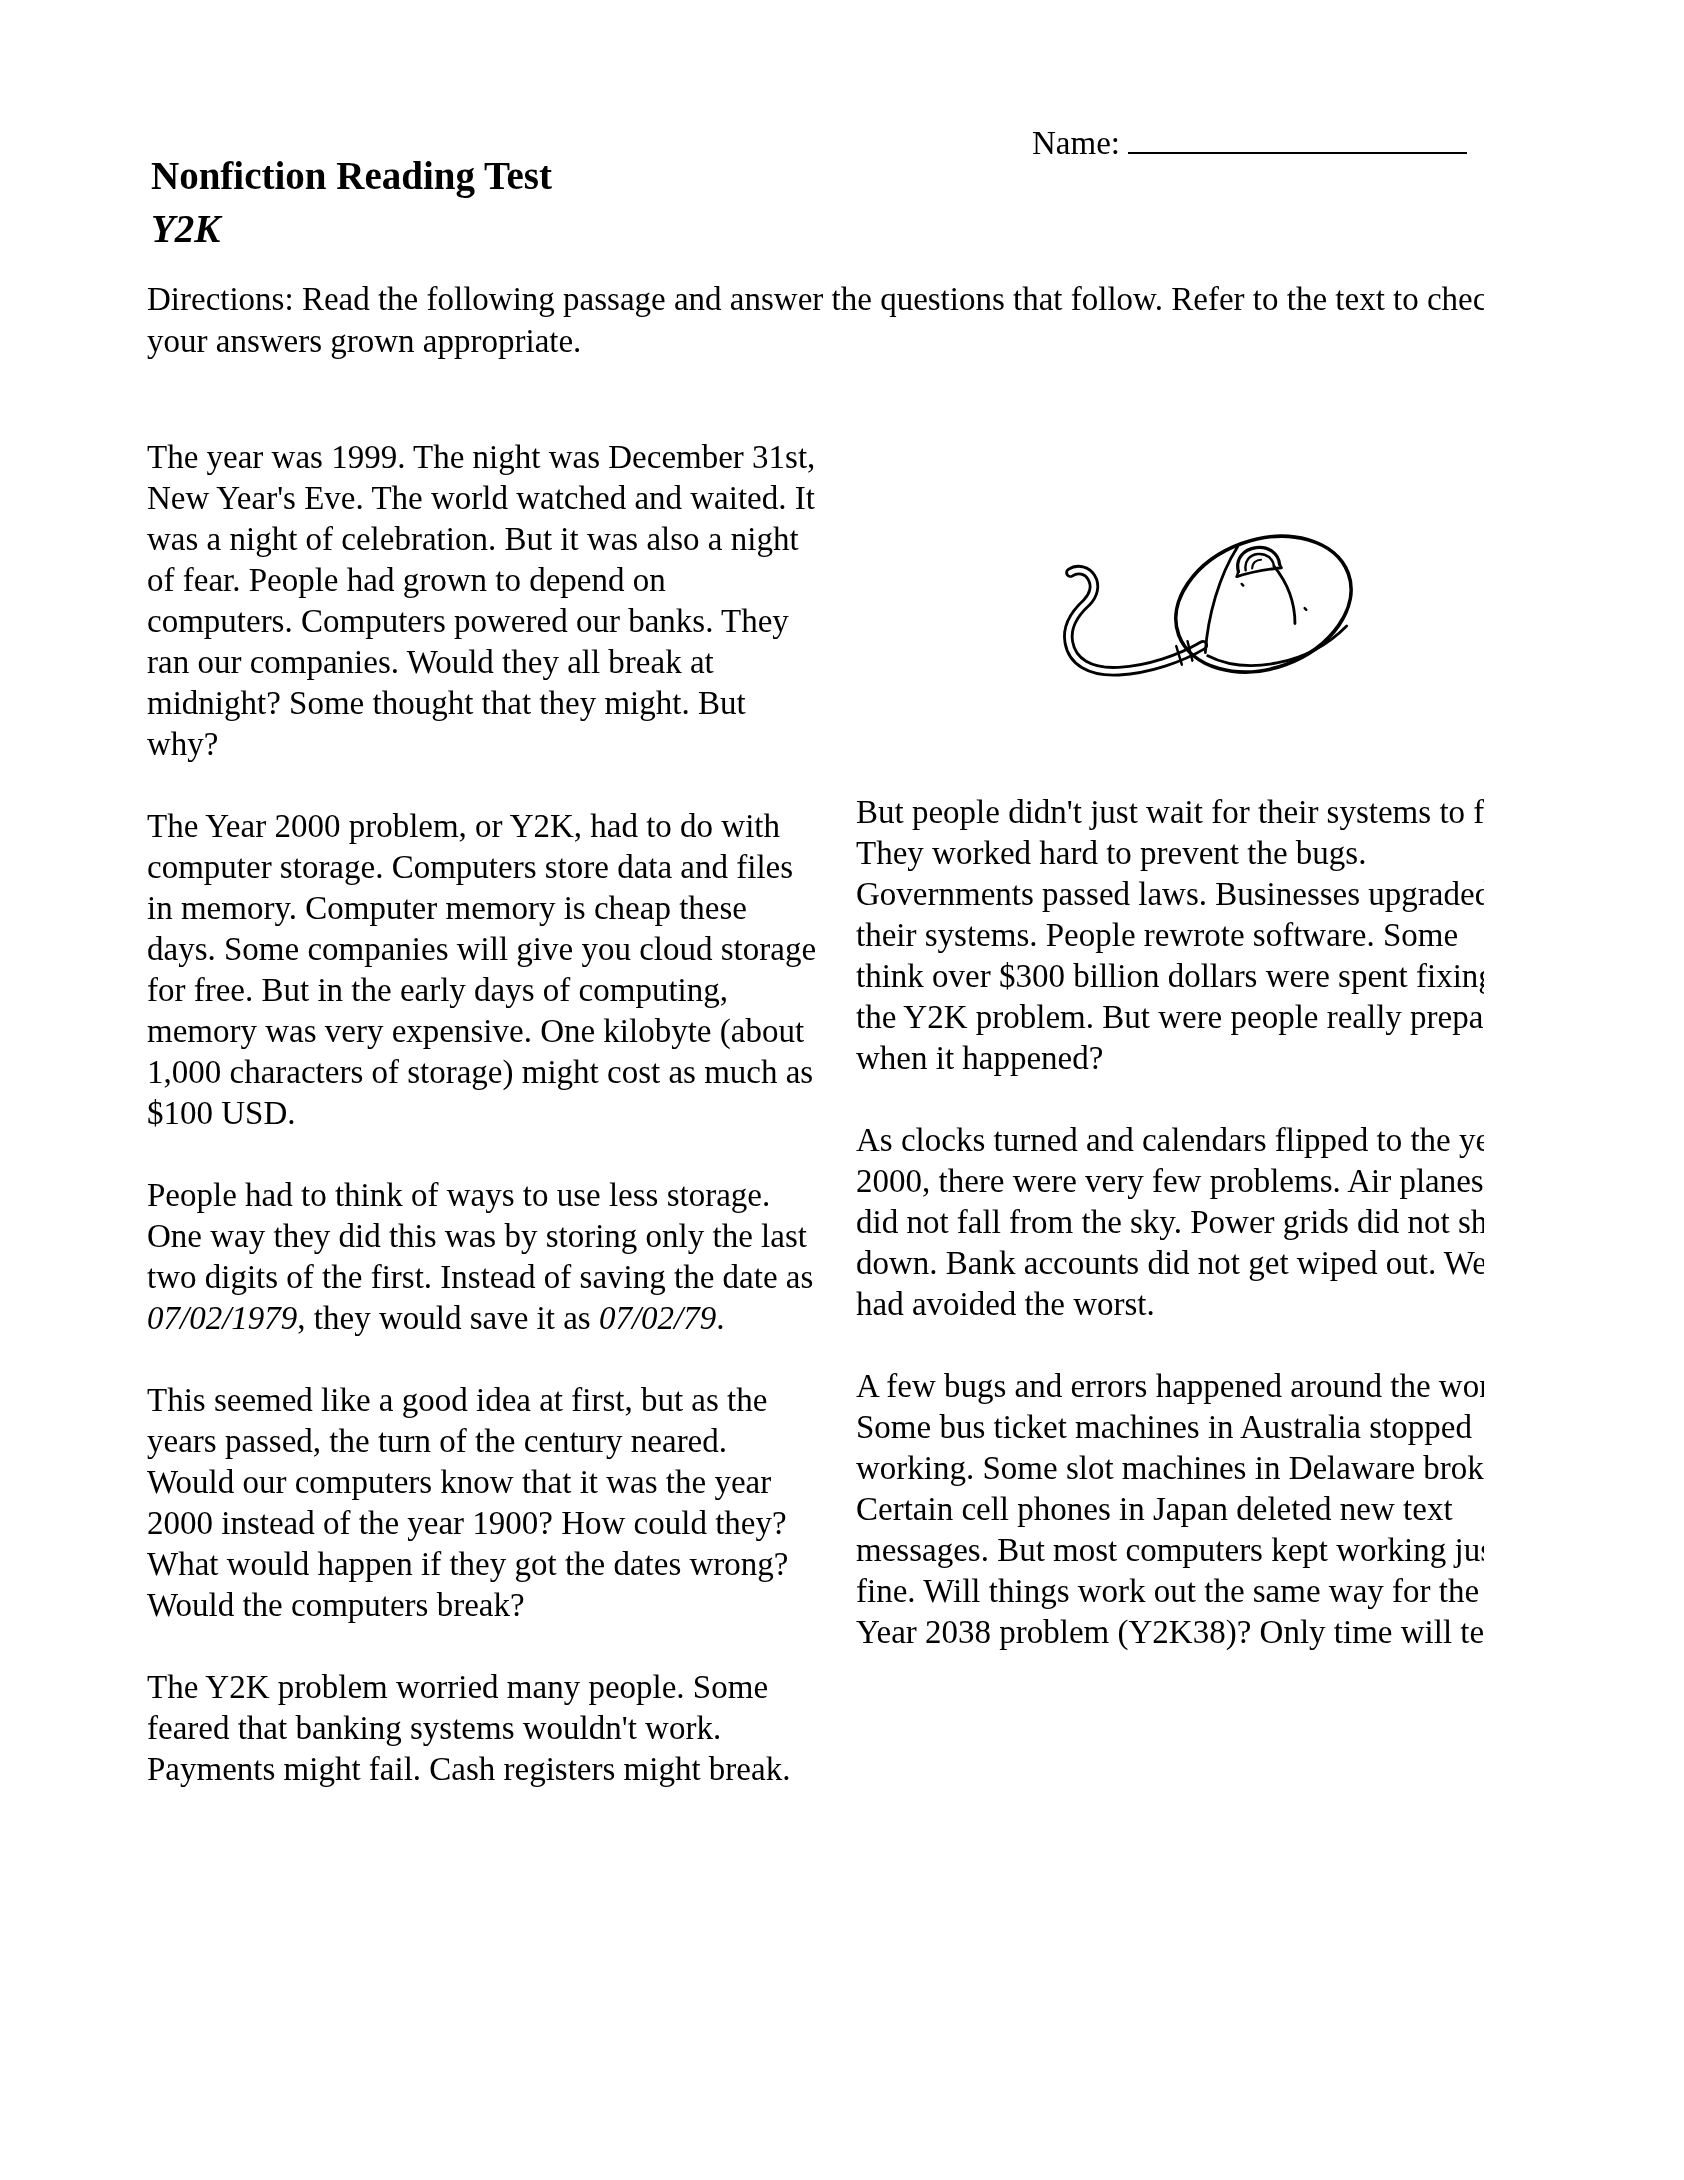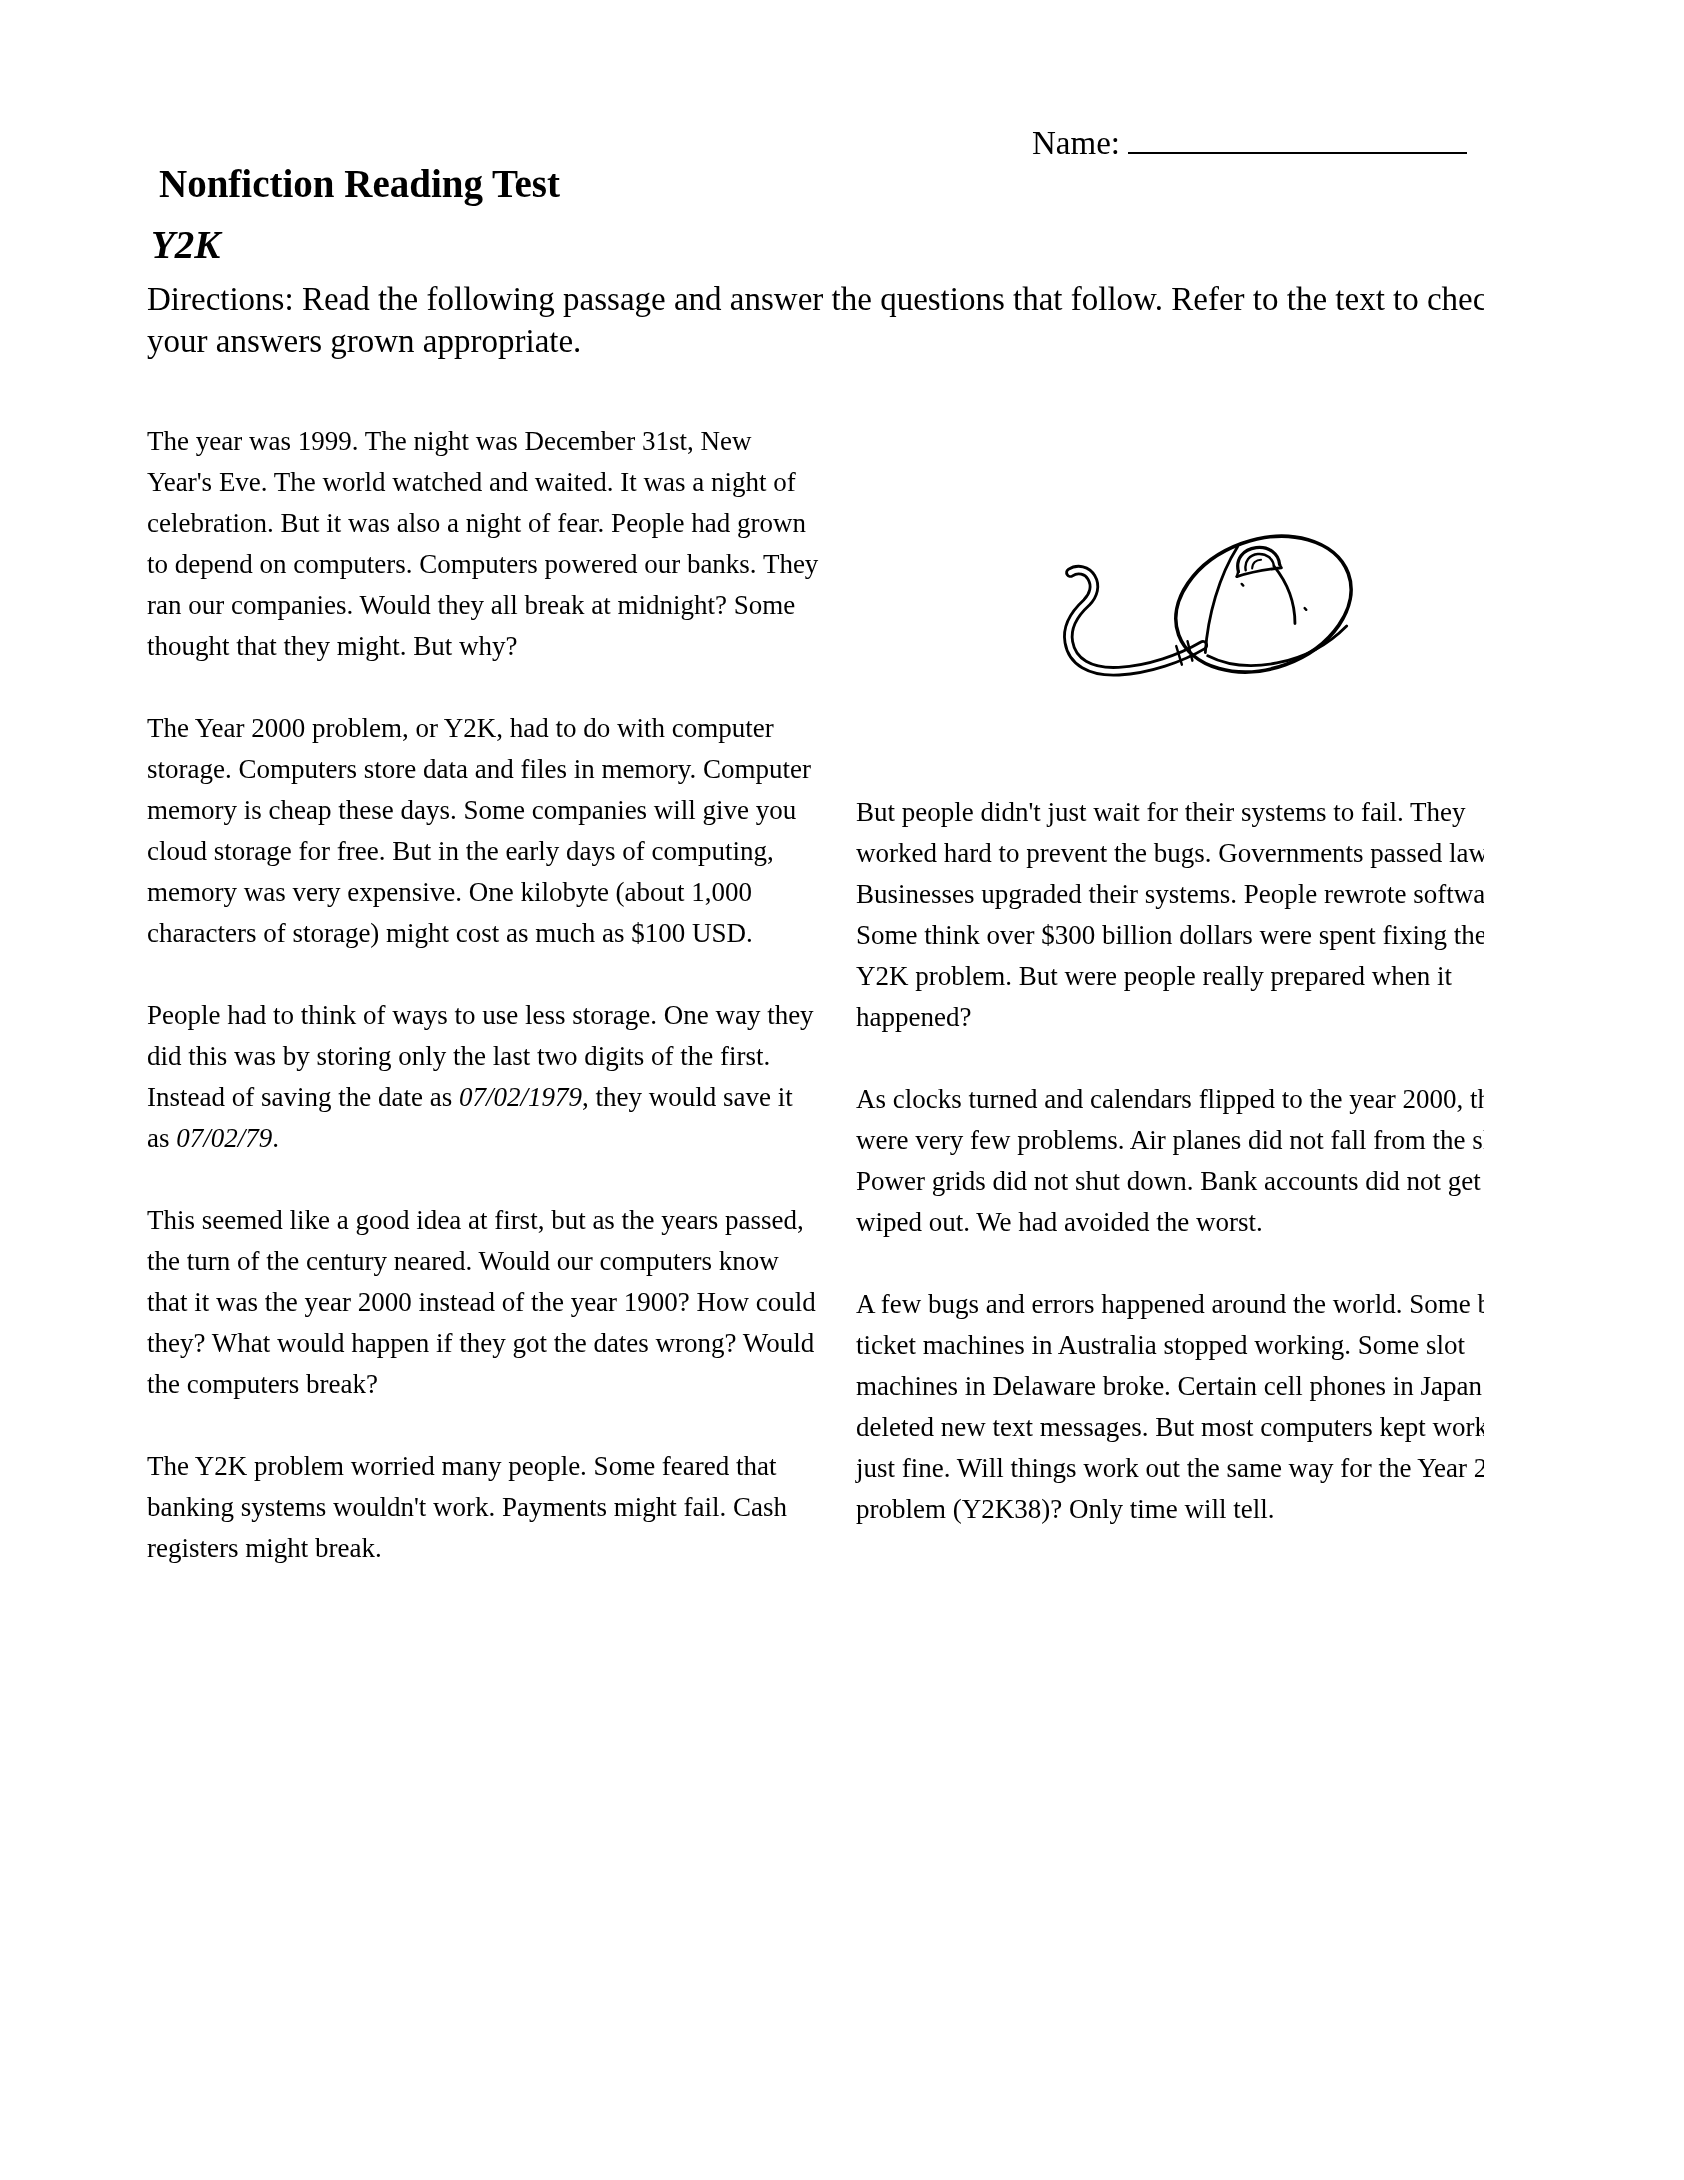--- a/index.html
+++ b/index.html
@@ -31,21 +31,21 @@
     border-bottom: 2.6px solid #000000;
     margin-left: 8.5px;
     vertical-align: baseline;
   }
   .header {
     position: absolute;
     left: 147px;
     top: 147px;
   }
   .doc-title {
-    margin: 12px;
+    margin: 4px;
     font-size: 39px;
     line-height: 49px;
     font-weight: bold;
   }
   .doc-subtitle {
     margin: 4px;
     font-size: 39px;
     line-height: 49px;
     font-weight: bold;
     font-style: italic;
@@ -65,22 +65,22 @@
     top: 421px;
     width: 1382px;
     display: flex;
     gap: 37px;
   }
   .col {
     width: 672px;
     flex: 0 0 672px;
   }
   .para {
-    margin: 0 0 41px 0;
-    font-size: 27px;
+    margin: 16px 0 41px 0;
+    font-size: 33px;
     line-height: 41px;
   }
   .para em { }
   .figure-wrap {
     margin: 66px 0 95px 143px;
     width: 453px;
     height: 210px;
   }
   .figure-wrap svg {
     display: block;

